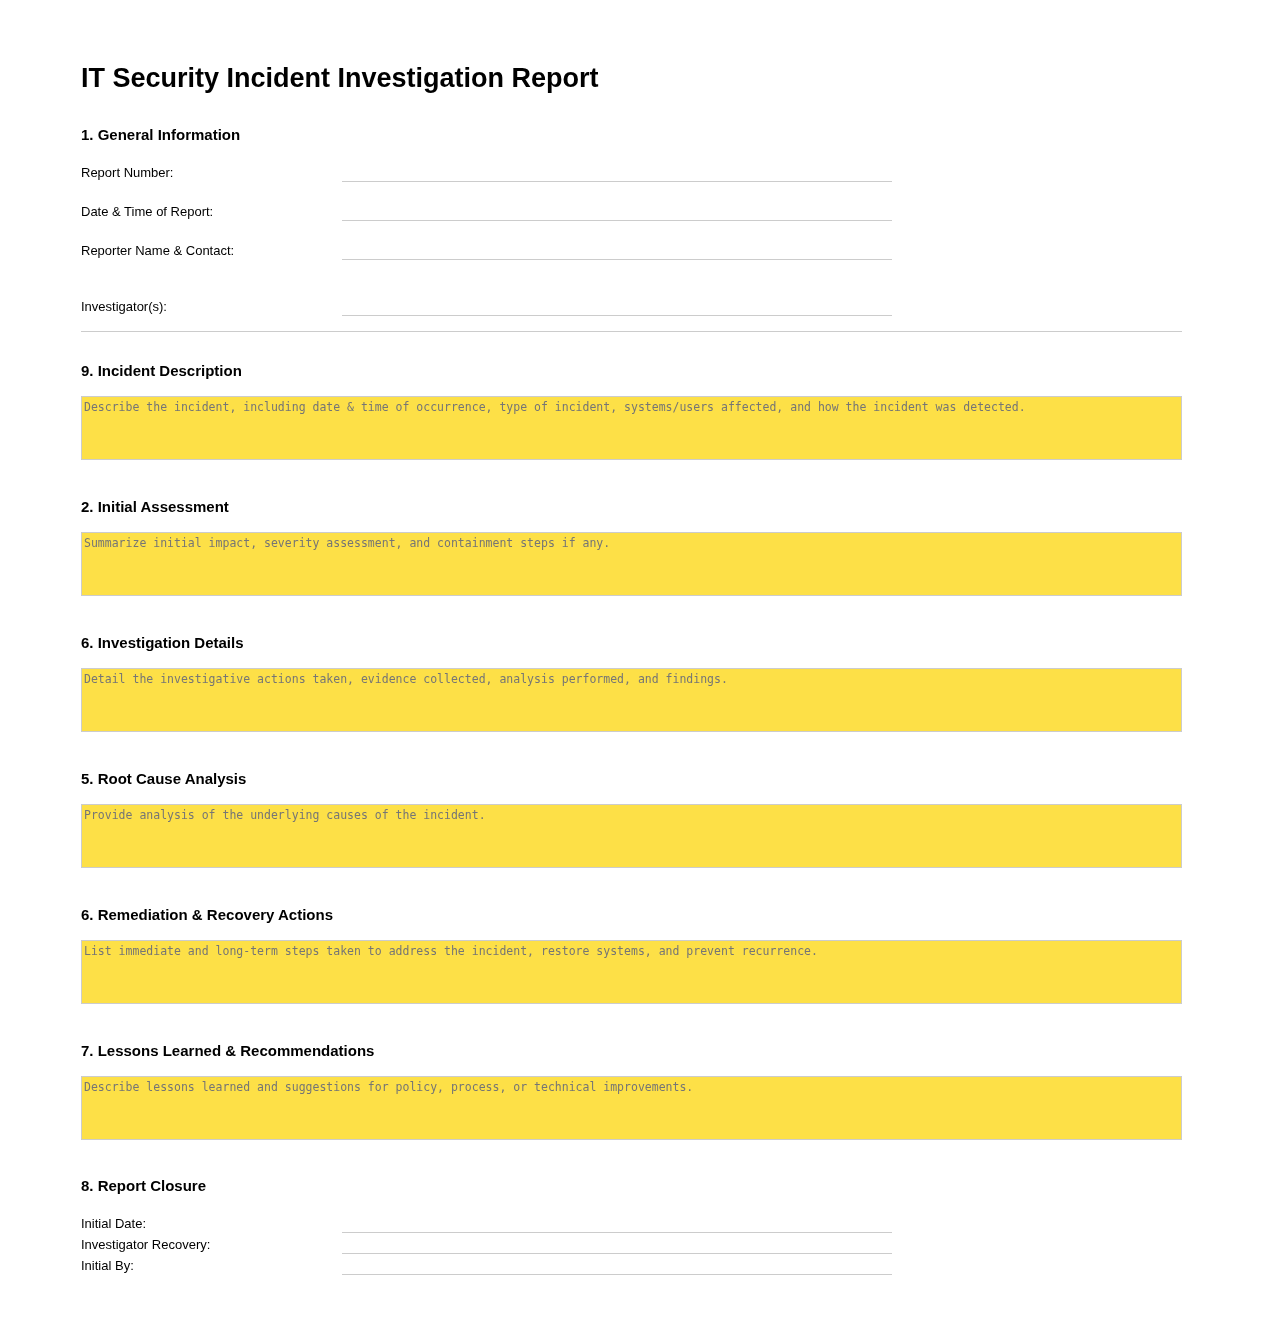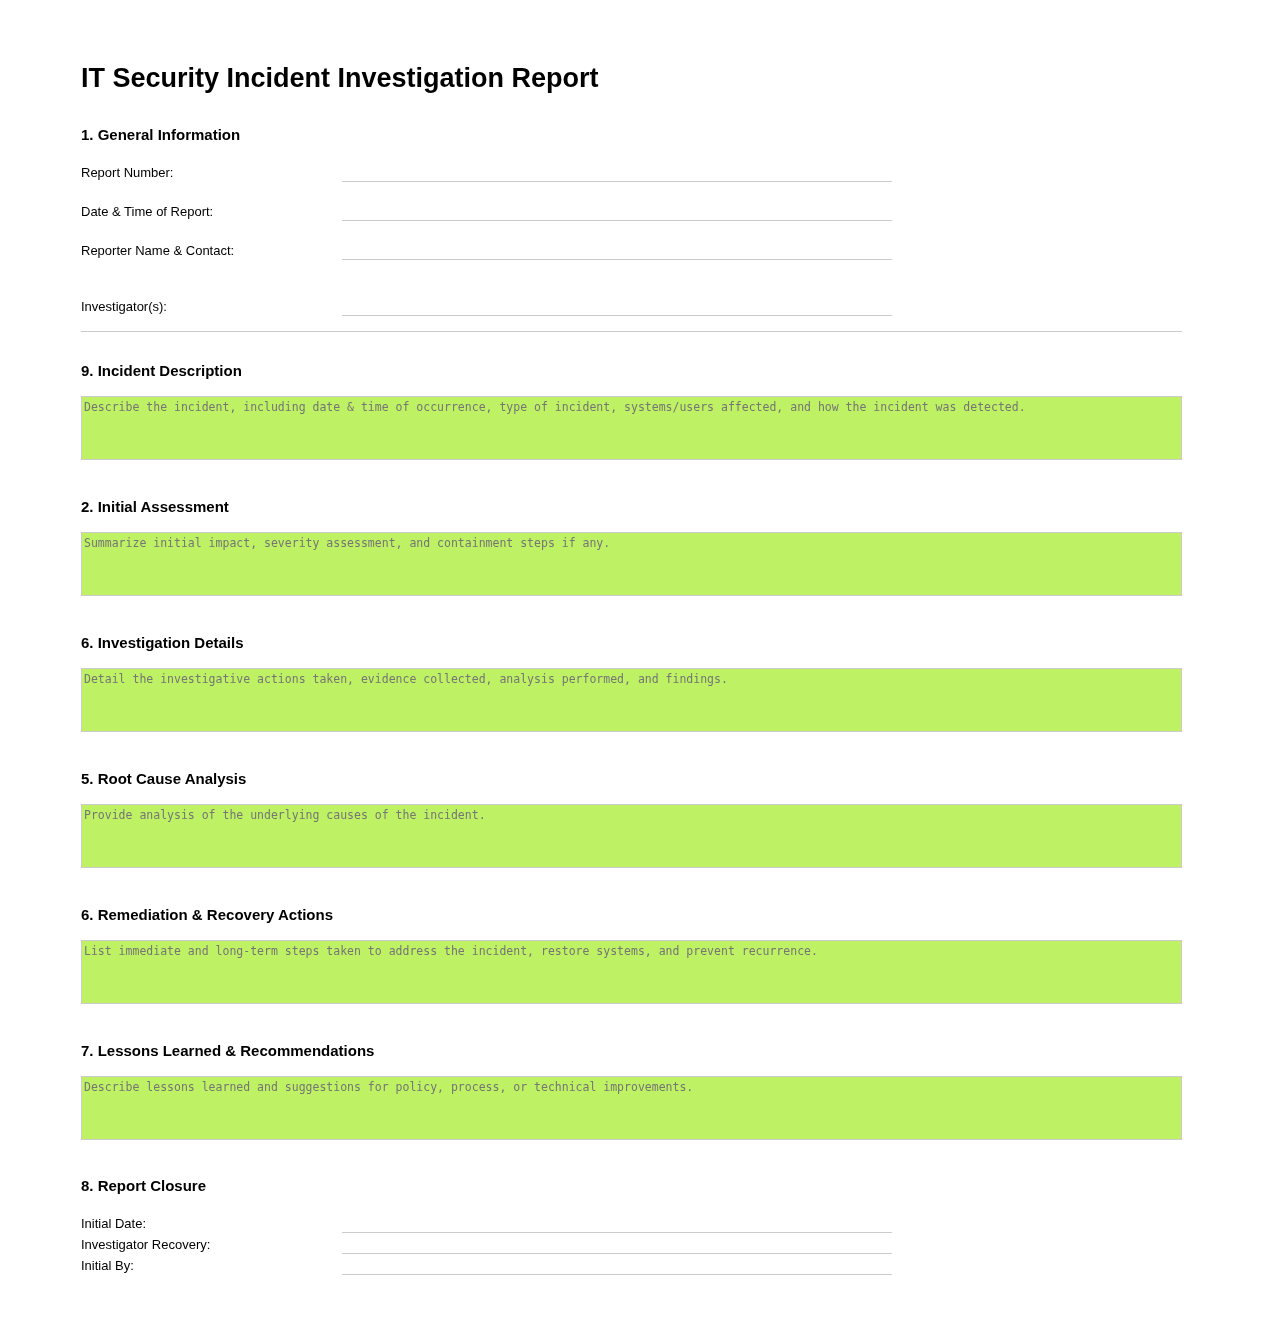--- a/index.html
+++ b/index.html
@@ -23,21 +23,21 @@
   }
   .field-line {
     position: absolute; left: 261px; width: 550px; height: 0;
     border: none; border-bottom: 1px solid #cccccc; background: transparent; padding: 0;
   }
   .hr { position: absolute; left: 0; top: 331px; width: 1101px; height: 0; border-top: 1px solid #cccccc; }
   .sect { position: absolute; left: 0; width: 1101px; }
   .sect h2 { position: absolute; top: -40px; left: 0; }
   .ta {
     position: absolute; left: 0; top: 0; width: 1101px; height: 64px; box-sizing: border-box;
-    border: 1px solid #cccccc; padding: 3px 2px; resize: none; background: #bef264;
+    border: 1px solid #cccccc; padding: 3px 2px; resize: none; background: #fde047;
     font-family: "DejaVu Sans Mono", monospace; font-size: 11.5px; line-height: 15px; color: #777;
   }
   .closure-title { position: absolute; top: 1171px; left: 0; }
   .cl-row { position: absolute; left: 0; width: 811px; height: 21px; }
   .cl-row .field-label { top: 0; }
   .cl-row .field-line { top: 10px; }
 </style>
 </head>
 <body>
 

